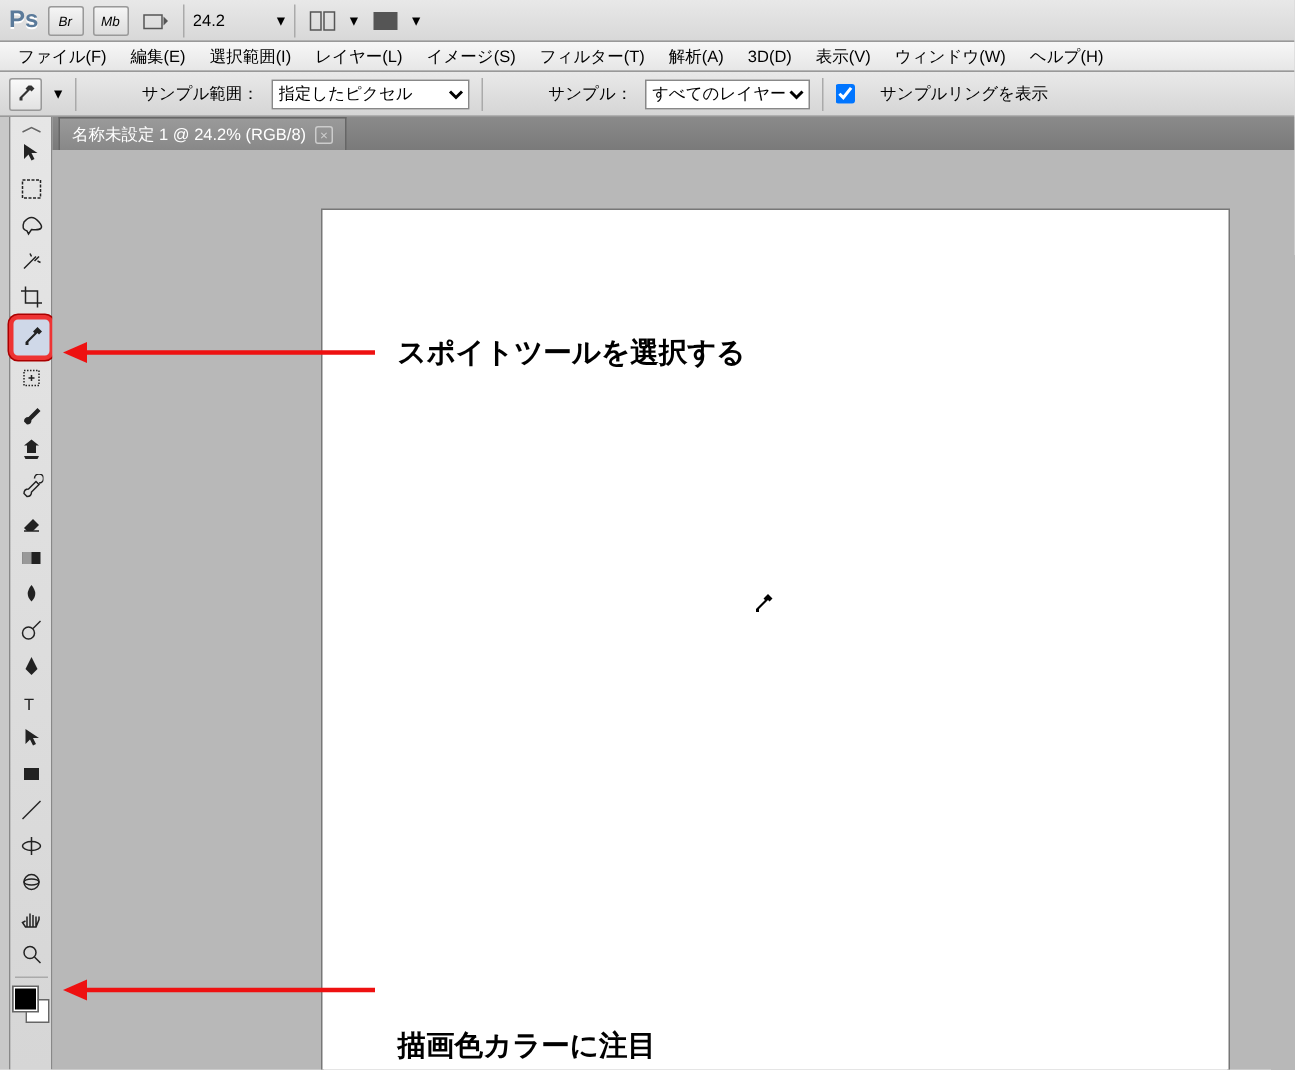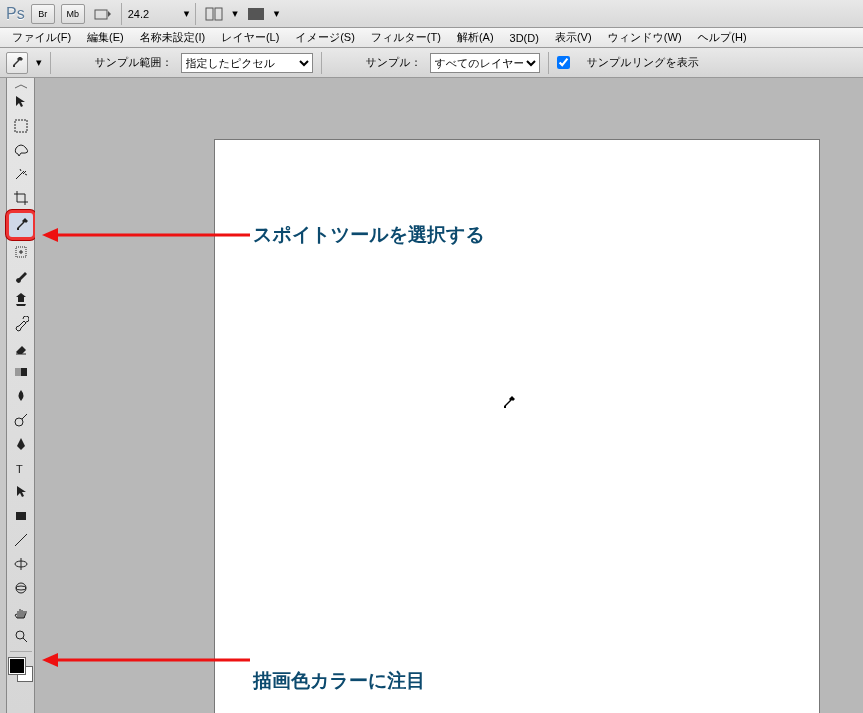--- a/index.html
+++ b/index.html
@@ -1,19 +1,19 @@
 <!DOCTYPE html>
 <html><head>
 <meta charset="utf-8">
 <style>
 * { margin: 0; padding: 0; box-sizing: border-box; font-family: "MS UI Gothic", sans-serif; font-size: 11px; }
 body { background: #b8b8b8; width: 863px; height: 713px; overflow: hidden; position: relative; }
 .top-row { height: 28px; background: linear-gradient(#e8e8e8,#d8d8d8); display: flex; align-items: center; padding: 2px 6px; gap: 6px; border-bottom: 1px solid #999; }
-.ps-logo { font-family: Arial; font-weight: normal; font-size: 16px; color: #5a7a9a; text-shadow: 0 1px 0 #fff; }
-.top-btn { width: 24px; height: 20px; background: linear-gradient(#f5f5f5,#ddd); border: 1px solid #999; display: flex; align-items: center; justify-content: center; font-size: 9px; border-radius: 2px; }
+.ps-logo { font-family: Arial; font-weight: bold; font-size: 16px; color: #5a7a9a; text-shadow: 0 1px 0 #fff; }
+.top-btn { width: 24px; height: 20px; background: linear-gradient(#f5f5f5,#ddd); border: 1px solid #999; display: flex; align-items: center; justify-content: center; font-size: 9px; border-radius: 2px; font-style: italic; }
 .zoom-sel { border: none; background: transparent; height: 20px; width: 50px; }
 .top-icon { width: 24px; height: 20px; display: flex; align-items: center; justify-content: center; }
 .menubar { height: 20px; background: linear-gradient(#f7f7f7,#e6e6e6); display: flex; align-items: center; padding: 0 4px; border-bottom: 1px solid #999; }
 .menu-item { padding: 2px 8px; cursor: default; }
 .options-bar { height: 30px; background: linear-gradient(#e9e9e9,#d5d5d5); display: flex; align-items: center; padding: 0 6px; gap: 8px; border-bottom: 1px solid #999; }
 .opt-eyedrop { width: 22px; height: 22px; background: linear-gradient(#fafafa,#e2e2e2); border: 1px solid #999; display: flex; align-items: center; justify-content: center; border-radius: 2px; }
 .opt-label { white-space: nowrap; margin-left: 36px; }
 .opt-select { height: 20px; border: 1px solid #888; background: #fff; }
 .opt-sep { width: 1px; height: 22px; background: #aaa; }
 .chk { display: flex; align-items: center; gap: 17px; }
@@ -26,21 +26,21 @@
 .fgbg { position: relative; width: 26px; height: 30px; margin-top: 2px; }
 .fg-swatch { position: absolute; left: 1px; top: 1px; width: 16px; height: 16px; background: #000; border: 1px solid #fff; outline: 1px solid #666; }
 .bg-swatch { position: absolute; left: 9px; top: 9px; width: 16px; height: 16px; background: #fff; border: 1px solid #666; }
 .mainarea { position: absolute; left: 35px; top: 78px; right: 0; bottom: 0; background: #b8b8b8; }
 .tabstrip { height: 22px; background: linear-gradient(#8a8a8a,#7a7a7a); display: flex; align-items: flex-end; padding-left: 4px; }
 .doctab { background: linear-gradient(#9a9a9a,#888); color: #fff; padding: 3px 8px; font-size: 11px; display: flex; align-items: center; gap: 6px; border: 1px solid #666; border-bottom: none; }
 .doctab .x { width: 12px; height: 12px; border: 1px solid #ccc; display: flex; align-items: center; justify-content: center; font-size: 9px; color: #ccc; border-radius: 2px; }
 .canvas-bg { position: absolute; top: 22px; left: 0; right: 0; bottom: 0; background: #b8b8b8; }
 .canvas { position: absolute; left: 180px; top: 40px; width: 604px; height: 600px; background: #fff; box-shadow: 0 0 0 1px #777; }
 .cursor-eyedrop { position: absolute; left: 465px; top: 295px; }
-.annot { position: absolute; color: #0c4a6e; font-size: 19px; font-weight: bold; pointer-events: none; }
+.annot { position: absolute; color: #000000; font-size: 19px; font-weight: bold; pointer-events: none; margin-left: 12px; }
 .arrow { position: absolute; pointer-events: none; }
 svg { display: block; }
 </style>
 </head>
 <body>
 
 <div class="top-row">
   <span class="ps-logo">Ps</span>
   <span class="top-btn">Br</span>
   <span class="top-btn">Mb</span>
@@ -65,21 +65,21 @@
     <svg width="18" height="14">
         <rect x="1" y="1" width="16" height="12" fill="#555"></rect>
       </svg>
   </span>
   <span>▾</span>
 </div>
 
 <div class="menubar">
   <span class="menu-item">ファイル(F)</span>
   <span class="menu-item">編集(E)</span>
-  <span class="menu-item">名称未設定(I)</span>
+  <span class="menu-item">選択範囲(I)</span>
   <span class="menu-item">レイヤー(L)</span>
   <span class="menu-item">イメージ(S)</span>
   <span class="menu-item">フィルター(T)</span>
   <span class="menu-item">解析(A)</span>
   <span class="menu-item">3D(D)</span>
   <span class="menu-item">表示(V)</span>
   <span class="menu-item">ウィンドウ(W)</span>
   <span class="menu-item">ヘルプ(H)</span>
 </div>
 
@@ -239,33 +239,39 @@
       </svg>
     </div>
   <div class="tool-sep"></div>
   <div class="fgbg">
     <div class="bg-swatch"></div>
     <div class="fg-swatch"></div>
   </div>
 </div>
 
 <div class="mainarea">
+  <div class="tabstrip">
+    <div class="doctab">
+      <span>名称未設定 1 @ 24.2% (RGB/8)</span>
+      <span class="x">×</span>
+    </div>
+  </div>
   <div class="canvas-bg">
     <div class="canvas"></div>
     <div class="cursor-eyedrop">
       <svg width="16" height="16">
           <path d="M12 1l3 3-2 2-1-1-6 6v2H4v-2l6-6-1-1 2-2z" fill="#000"></path>
         </svg>
     </div>
   </div>
 </div>
 
 <div class="annot" style="left:253px;top:222px">スポイトツールを選択する</div>
 <svg class="arrow" style="left:40px;top:225px" width="210" height="20">
   <line x1="210" y1="10" x2="15" y2="10" stroke="#e11" stroke-width="3"></line>
   <polygon points="2,10 18,3 18,17" fill="#e11"></polygon>
 </svg>
 
-<div class="annot" style="left:253px;top:668px">描画色カラーに注目</div>
+<div class="annot" style="left:253px;top:684px">描画色カラーに注目</div>
 <svg class="arrow" style="left:40px;top:650px" width="210" height="20">
   <line x1="210" y1="10" x2="15" y2="10" stroke="#e11" stroke-width="3"></line>
   <polygon points="2,10 18,3 18,17" fill="#e11"></polygon>
 </svg>
 
 </body></html>

